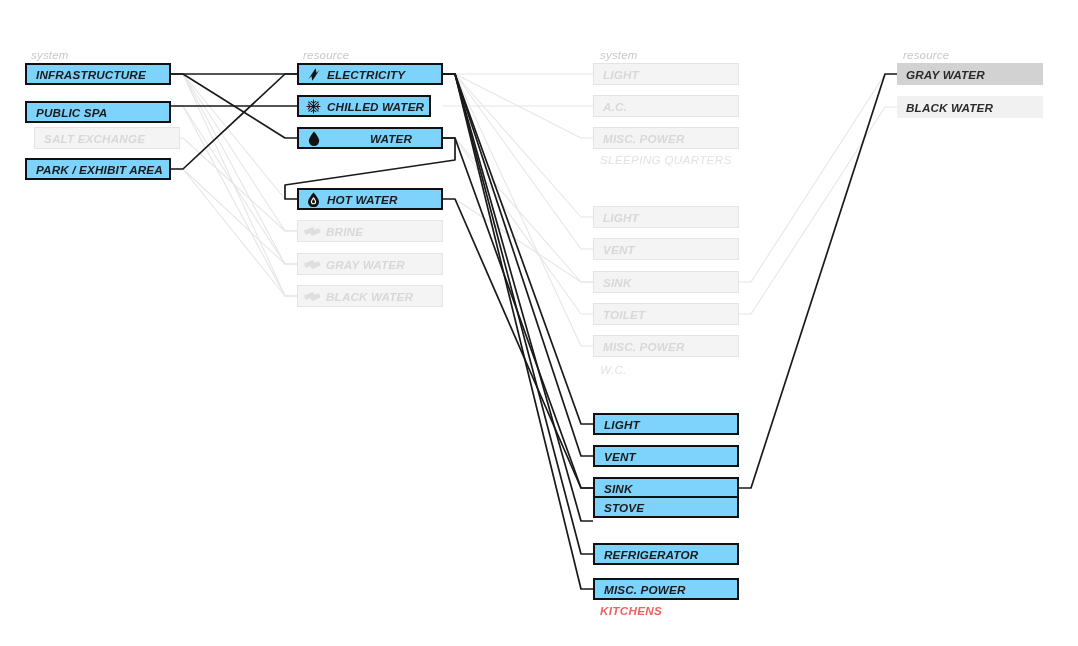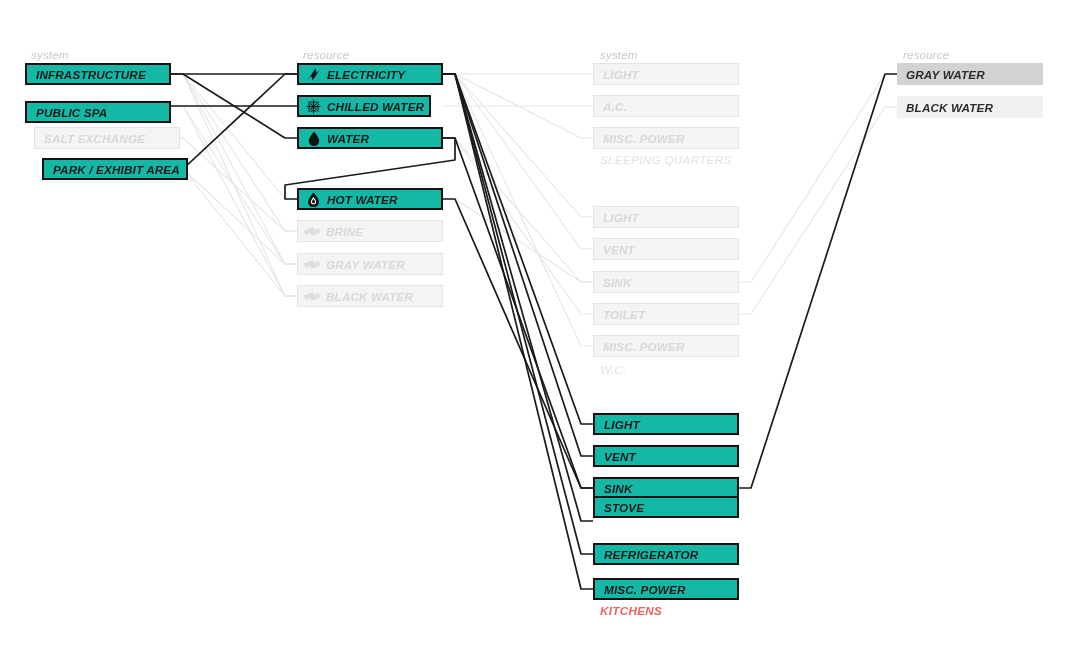--- a/index.html
+++ b/index.html
@@ -22,21 +22,21 @@
   .node{
     position:absolute;box-sizing:border-box;
     display:flex;align-items:center;
     font-style:italic;font-weight:bold;font-size:11.7px;
     letter-spacing:.15px;white-space:nowrap;
   }
   .node .lbl{display:block;}
 
   
   .node.active{
-    background:#14b8a6;border:2px solid #111111;color:#1a1a1a;
+    background:#7dd3fc;border:2px solid #111111;color:#1a1a1a;
   }
   
   .node.dim{
     background:#f4f4f4;border:1px solid #e4e4e4;color:#d8d8d8;
   }
   
   .node.sel{
     background:#d2d2d2;border:none;color:#2b2b2b;
   }
   .node.flat{
@@ -103,21 +103,21 @@
       <div class="col-header" style="left: 903px; top: 49px;">resource</div>
       <div class="node active" style="left: 25px; top: 63px; width: 146px; height: 22px;">
         <span class="lbl pad">INFRASTRUCTURE</span>
       </div>
       <div class="node active" style="left: 25px; top: 101px; width: 146px; height: 22px;">
         <span class="lbl pad">PUBLIC SPA</span>
       </div>
       <div class="node dim" style="left: 25px; top: 127px; width: 146px; height: 22px; margin-left: 9px;">
         <span class="lbl pad">SALT EXCHANGE</span>
       </div>
-      <div class="node active" style="left: 25px; top: 158px; width: 146px; height: 22px; margin-left: 17px;">
+      <div class="node active" style="left: 25px; top: 158px; width: 146px; height: 22px;">
         <span class="lbl pad">PARK / EXHIBIT AREA</span>
       </div>
       <div class="node active" style="left: 297px; top: 63px; width: 146px; height: 22px;">
         <span class="ico">
           <svg width="16" height="15" viewBox="0 0 16 15">
             <path d="M2.2 12.6 L9.6 1.2 L10.6 6.0 L13.8 2.4 L6.4 13.8 L5.4 8.9 Z" fill="#141414"></path>
           </svg>
         </span>
         <span class="lbl">ELECTRICITY</span>
       </div>
@@ -135,21 +135,21 @@
               <line x1="10.5" y1="13.4" x2="8" y2="11.6"></line>
               <line x1="2.6" y1="5.5" x2="4.4" y2="8"></line>
               <line x1="2.6" y1="10.5" x2="4.4" y2="8"></line>
               <line x1="13.4" y1="5.5" x2="11.6" y2="8"></line>
               <line x1="13.4" y1="10.5" x2="11.6" y2="8"></line>
             </g>
           </svg>
         </span>
         <span class="lbl">CHILLED WATER</span>
       </div>
-      <div class="node active" style="left: 297px; top: 127px; width: 146px; height: 22px;">
+      <div class="node active" style="left: 297px; top: 127px; width: 146px; height: 22px; gap: 43px;">
         <span class="ico">
           <svg width="12" height="15" viewBox="0 0 12 15">
             <path d="M6 0.6 C6 0.6 11.2 6.6 11.2 9.8 A5.2 5.2 0 0 1 0.8 9.8 C0.8 6.6 6 0.6 6 0.6 Z" fill="#121212"></path>
           </svg>
         </span>
         <span class="lbl">WATER</span>
       </div>
       <div class="node active" style="left: 297px; top: 188px; width: 146px; height: 22px;">
         <span class="ico">
           <svg width="13" height="15" viewBox="0 0 13 15">

